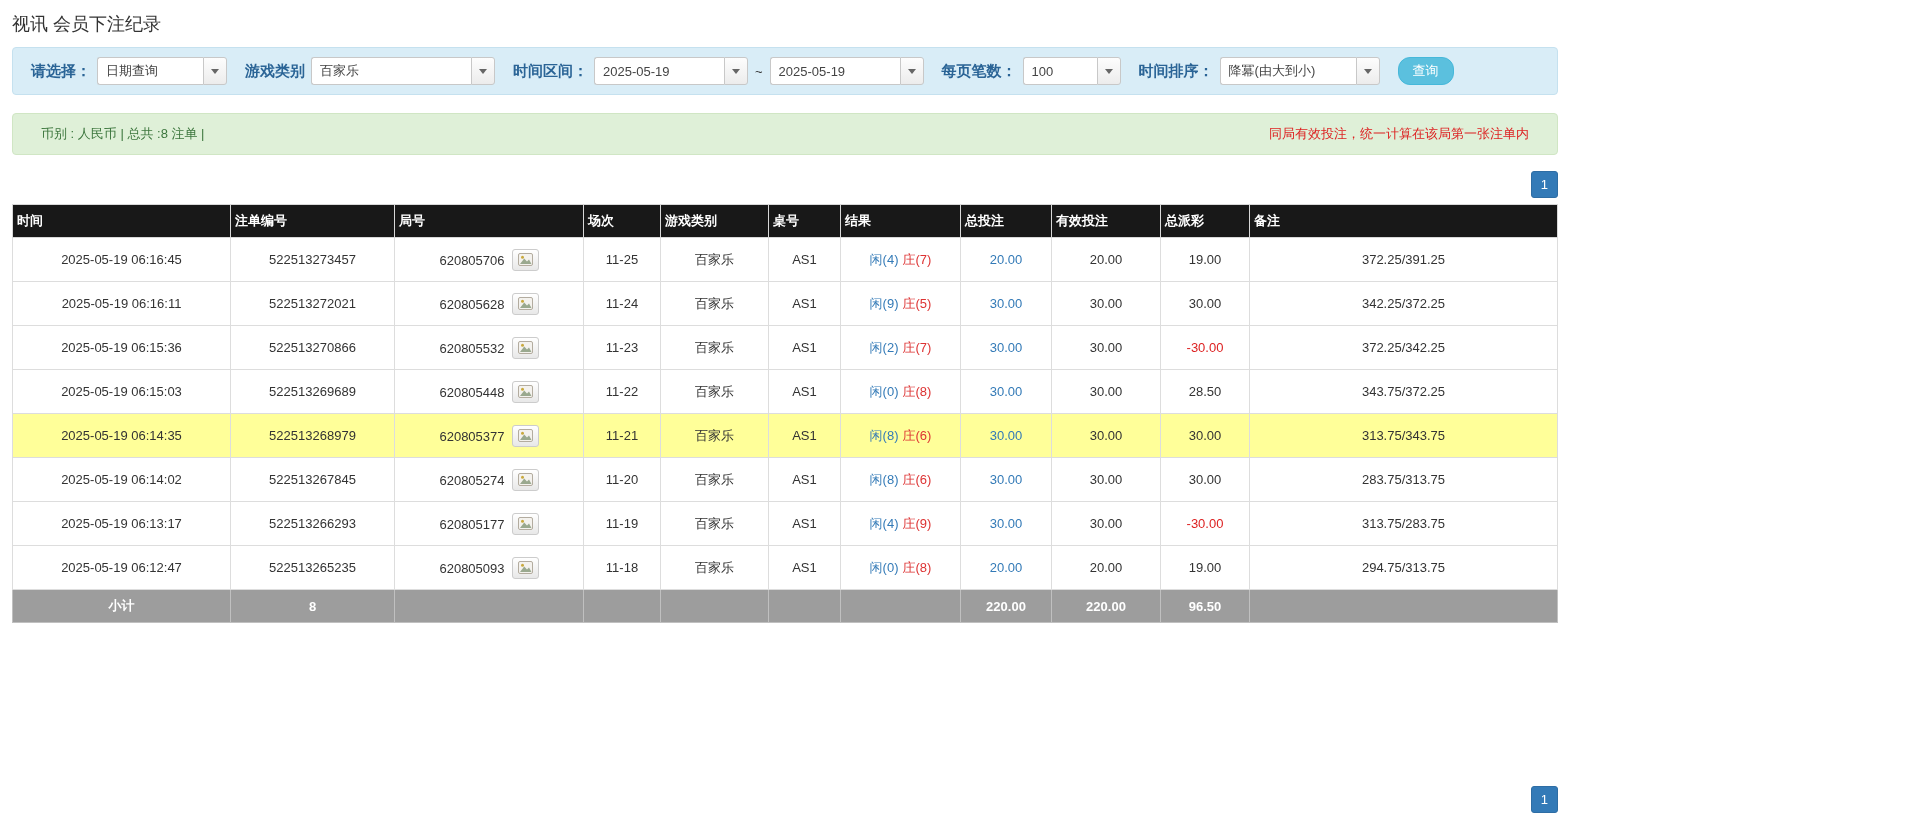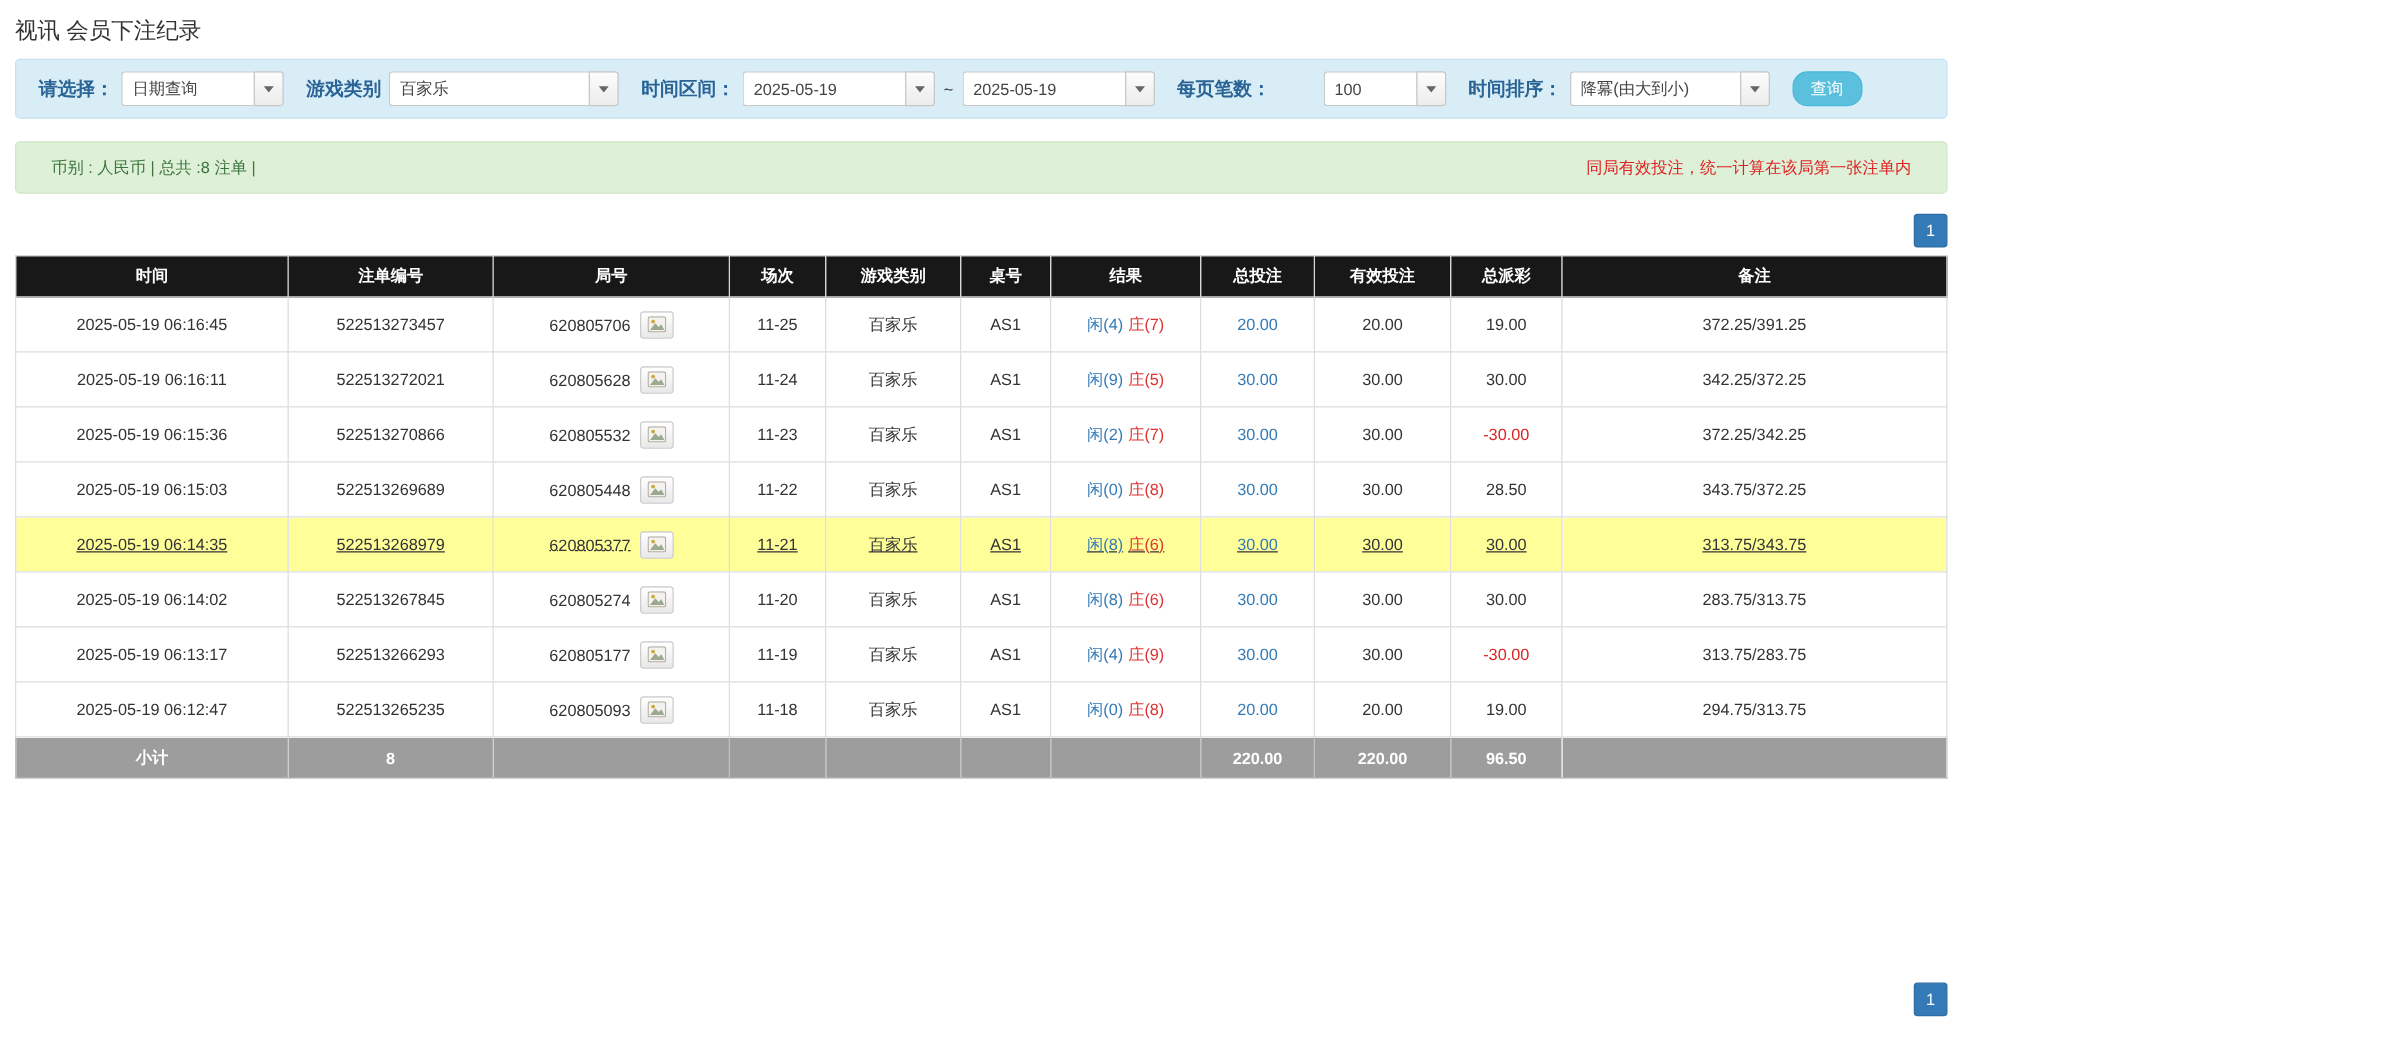--- a/index.html
+++ b/index.html
@@ -111,33 +111,33 @@
 
   
   table.records { width: 100%; border-collapse: collapse; table-layout: fixed; }
   .records th {
     background: #181818;
     color: #fff;
     font-size: 13px;
     font-weight: bold;
     padding: 7px 4px;
     border: 1px solid #d8d8d8;
-    text-align: center;
+    text-align: left;
   }
   .records td {
     font-size: 13px;
     color: #333;
     text-align: center;
     border: 1px solid #ddd;
     padding: 4px;
     height: 44px;
     background: #fff;
     overflow: hidden;
   }
-  tr.highlight td { background: #ffff99; text-decoration: underline; }
+  tr.highlight td { background: #ffff99; }
   .sum-row td {
     background: #9d9d9d;
     color: #fff;
     font-weight: bold;
     height: 31px;
     border: 1px solid #c0c0c0;
     padding: 7px;
   }
   .total-row td { border-top: 3px solid #fff; }
 
@@ -193,21 +193,21 @@
     <span class="tilde">~</span>
     <span class="combo">
       <input style="width: 130px;" value="2025-05-19">
       <button class="combo-btn">
           <span class="caret"></span>
         </button>
     </span>
 
     <span class="flabel">每页笔数：</span>
     <span class="combo">
-      <input style="width: 74px; margin-left: 36px;" value="100">
+      <input style="width: 74px;" value="100">
       <button class="combo-btn">
           <span class="caret"></span>
         </button>
     </span>
 
     <span class="flabel">时间排序：</span>
     <span class="combo">
       <input style="width: 136px;" value="降冪(由大到小)">
       <button class="combo-btn">
           <span class="caret"></span>

